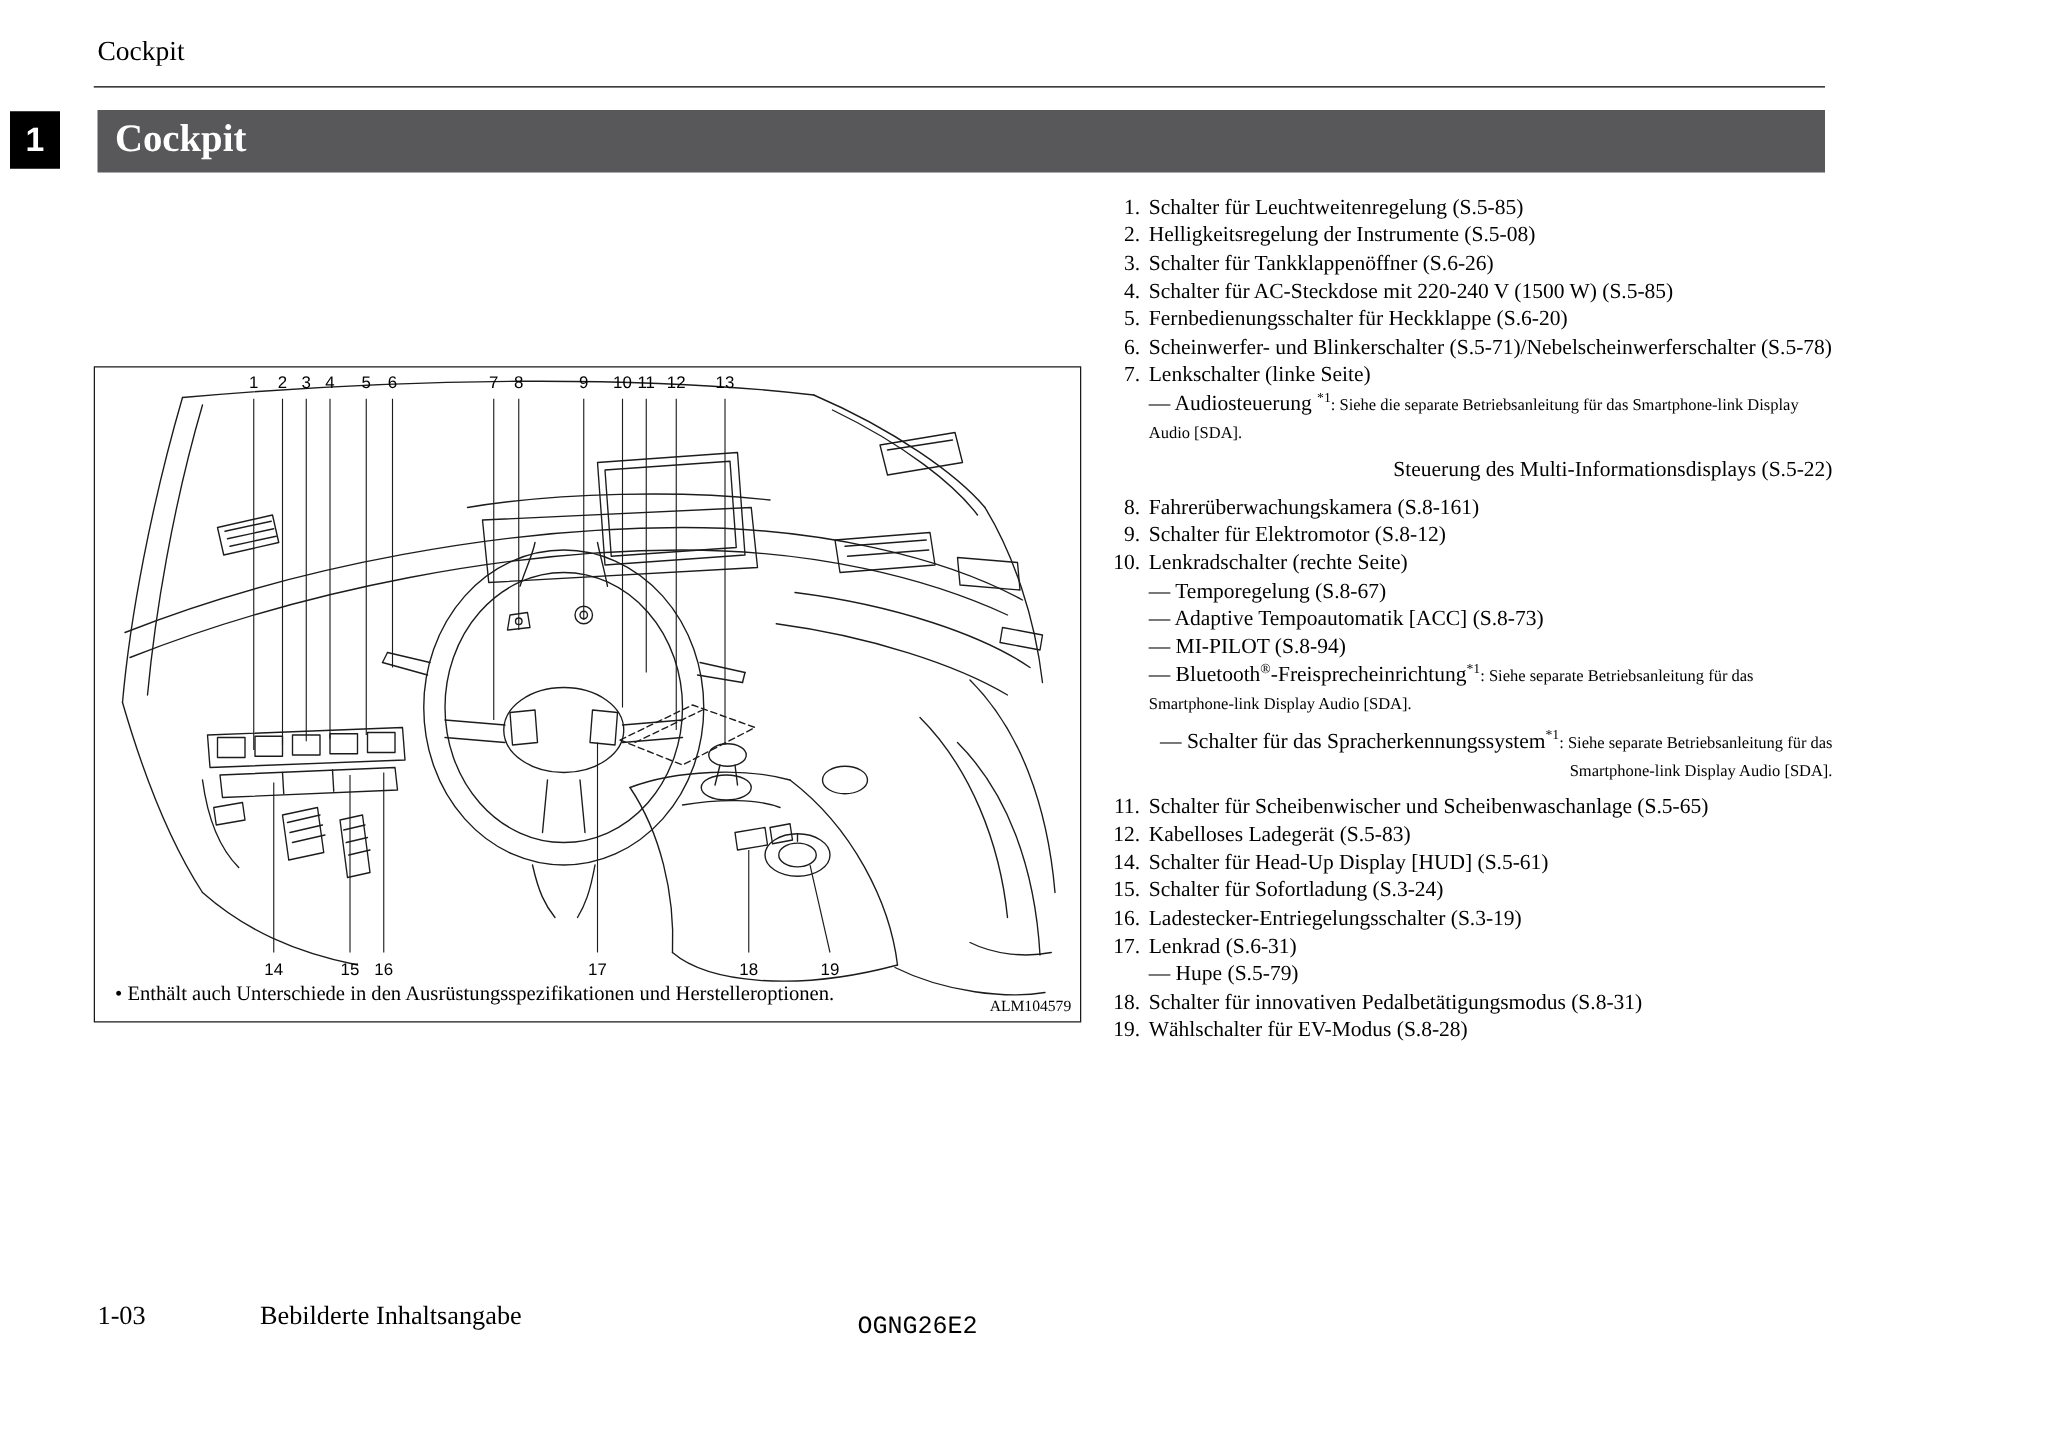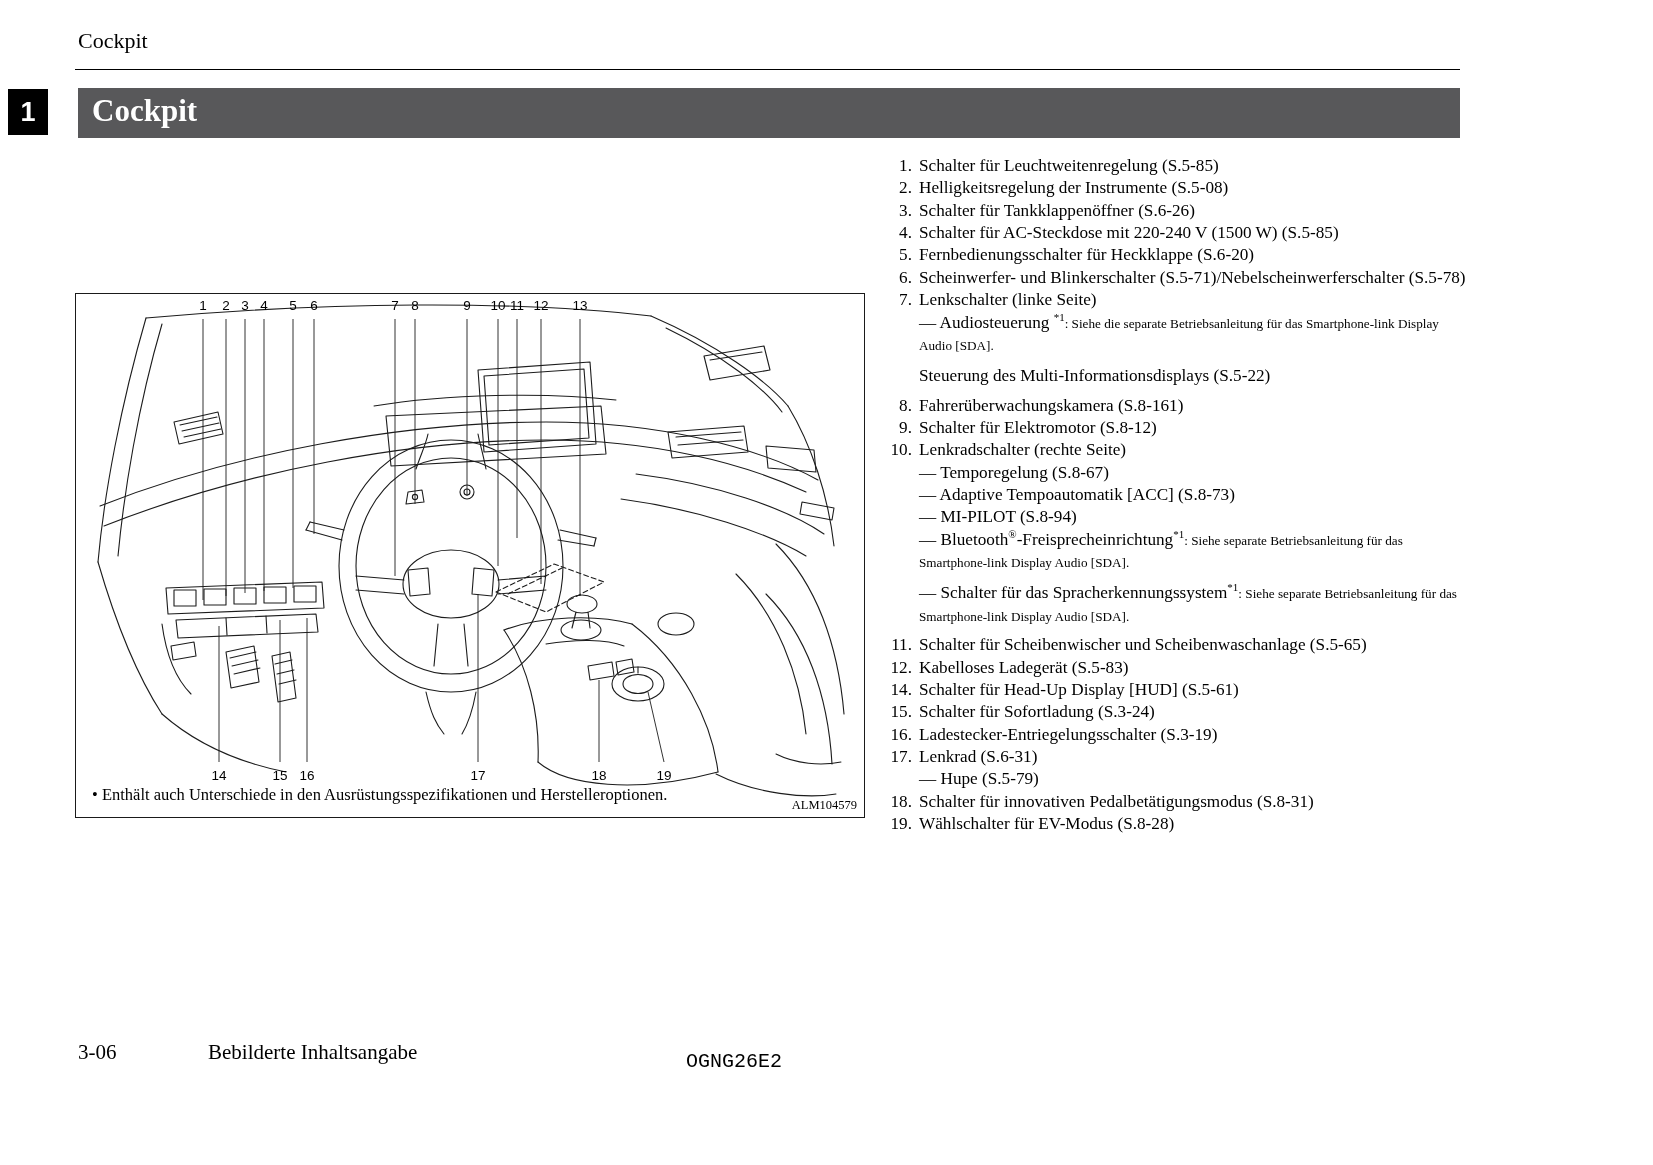--- a/index.html
+++ b/index.html
@@ -34,21 +34,21 @@
   .fig-caption{position:absolute;left:16px;bottom:12px;font-size:16.5px;}
   .fig-code{position:absolute;right:7px;bottom:4px;font-size:12.5px;}
 
   .item-list{position:absolute;left:874px;top:155px;width:592px;font-size:17.2px;line-height:1.3;}
   .li{display:flex;}
   .num{flex:0 0 38px;width:38px;text-align:right;}
   .body{flex:1;margin-left:7px;}
   sup{font-size:11px;line-height:0;vertical-align:super;}
   .note{font-size:13.2px;}
   .sub.gap{margin-top:9px;}
-  .sub.gap-after{margin-bottom:7px;}
+  .sub.gap-after{margin-bottom:7px;text-align:right;}
 
   .footer-page{position:absolute;left:78px;top:1040px;font-size:21px;}
   .footer-title{position:absolute;left:185px;top:1040px;font-size:21px;margin-left:23px;}
   .doc-code{position:absolute;left:686px;top:1050px;font-size:20px;font-family:Liberation Mono, monospace;}
 </style>
 </head>
 <body>
 
 <div class="page">
 
@@ -345,17 +345,17 @@
         </div>
       </div>
       <div class="li">
         <span class="num">19.</span>
         <div class="body">
           <div class="main">Wählschalter für EV-Modus (S.8-28)</div>
         </div>
       </div>
     </div>
 
-  <div class="footer-page">3-06</div>
+  <div class="footer-page">1-03</div>
   <div class="footer-title">Bebilderte Inhaltsangabe</div>
   <div class="doc-code">OGNG26E2</div>
 
 </div>
 
 </body></html>

